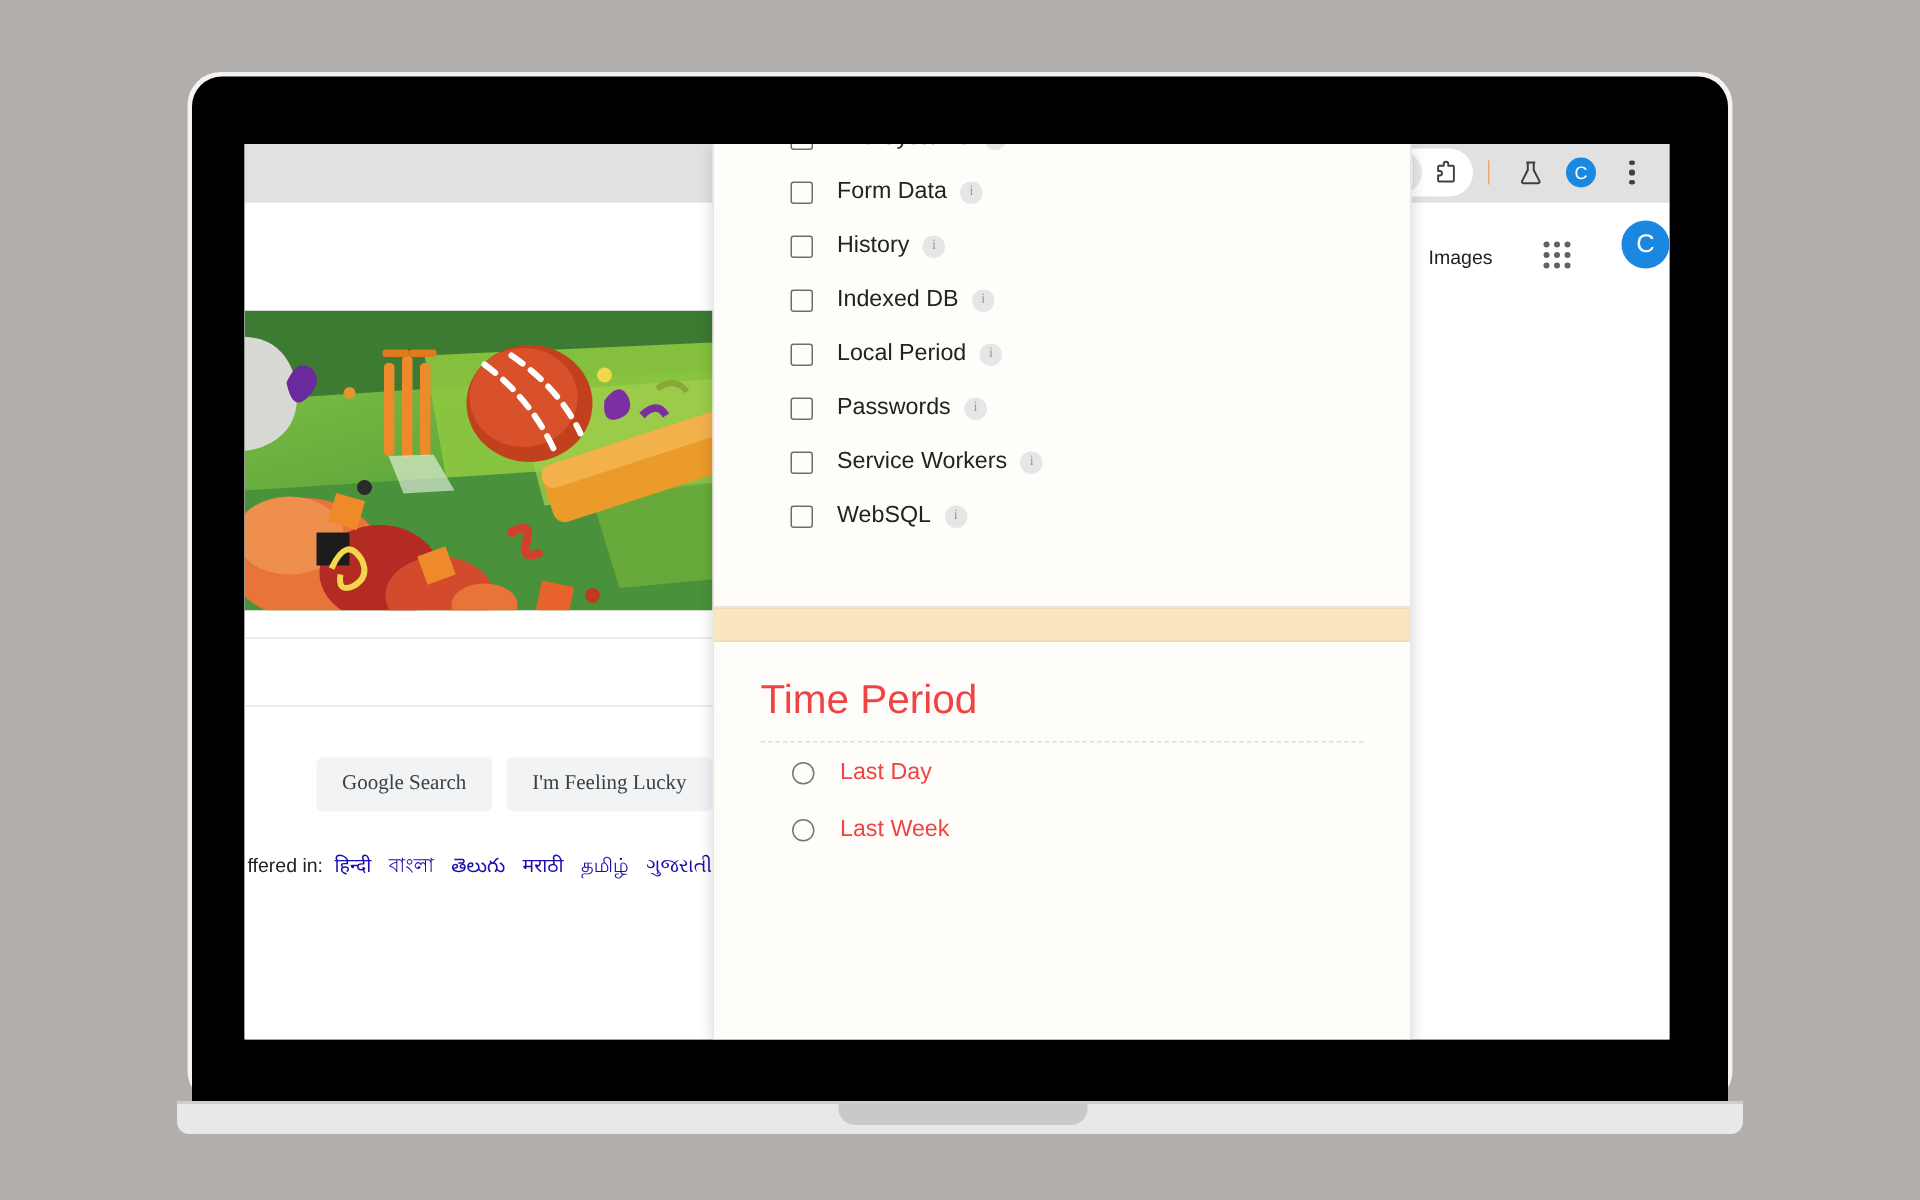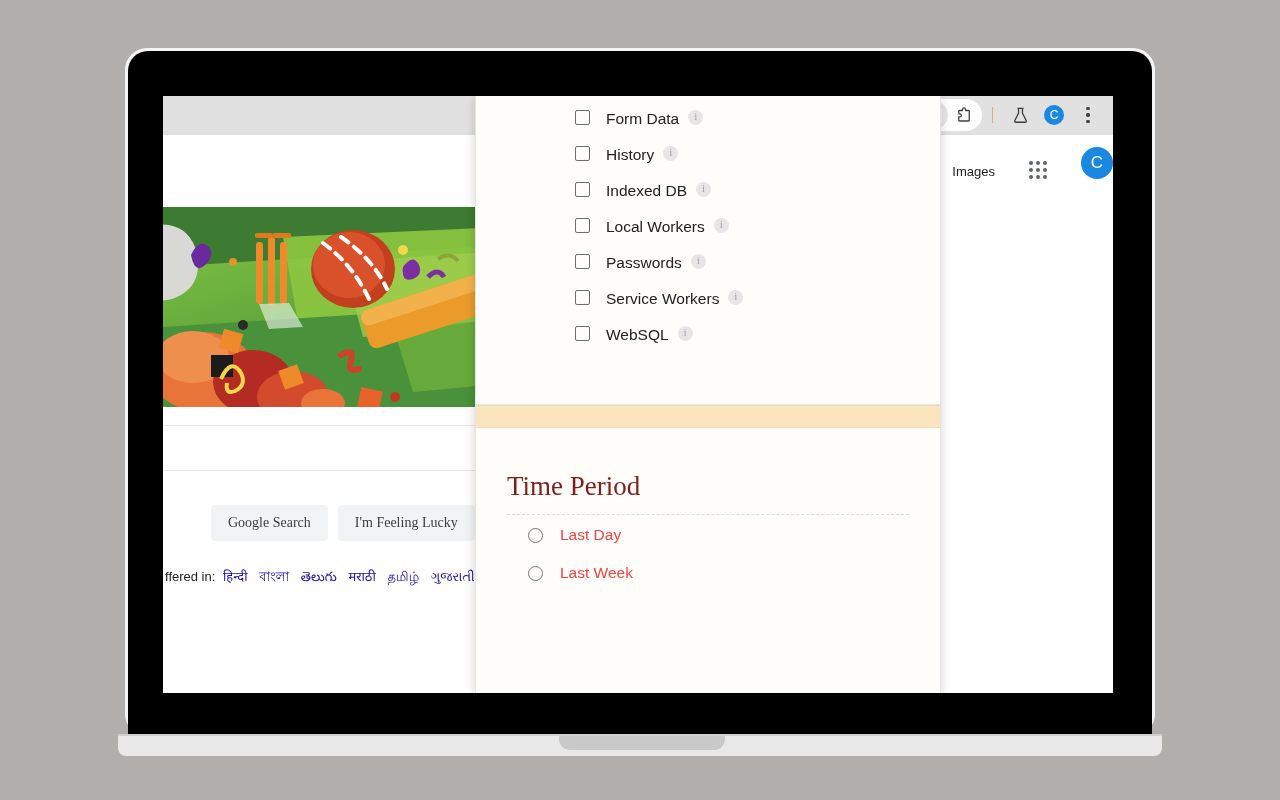--- a/index.html
+++ b/index.html
@@ -173,24 +173,23 @@
     border-right: 1px solid #e6e4e0;
     box-shadow: 0 2px 10px rgba(0,0,0,.18);
     overflow: hidden;
   }
   #cnc-scroll-top {
     position: absolute; left: 0; top: 0; right: 0;
     height: 308px; overflow: hidden;
   }
   .chk-list { padding-top: 0px; }
   .chk-row {
-    display: flex; 
+    display: flex; align-items: center;
     height: 36px;
     padding-left: 51px;
-    margin-left: 48px;
   }
   .chk-box {
     width: 15px; height: 15px;
     border: 1.6px solid #6e6e6e;
     border-radius: 2px;
     background: #fffdfa;
     flex: none;
   }
   .chk-label {
     font-size: 15.5px; color: #222;
@@ -213,24 +212,23 @@
     height: 23px;
     background: #fbe5bf;
     border-top: 1px solid #f0dbb6;
     border-bottom: 1px solid #f0dbb6;
   }
   #time-section {
     position: absolute; left: 0; right: 0; top: 333px; bottom: 0;
     background: #fffdfa;
   }
   #time-title {
-    font-size: 27px; color: #7f1d1d;
+    font-size: 27px; color: #ef4444;
     font-weight: 400;
-    padding: 42px 0 0 31px;
-    font-family: Liberation Serif, serif;
+    padding: 22px 0 0 31px;
   }
   #time-rule {
     margin: 12px 31px 0 31px;
     border-top: 1px dashed #dcdcdc;
   }
   .radio-row {
     display: flex; align-items: center;
     height: 36px;
     padding-left: 52px;
     margin-top: 2px;
@@ -448,21 +446,21 @@
               <span class="chk-label">History</span>
               <span class="info-badge">i</span>
             </div>
             <div class="chk-row">
               <span class="chk-box"></span>
               <span class="chk-label">Indexed DB</span>
               <span class="info-badge">i</span>
             </div>
             <div class="chk-row">
               <span class="chk-box"></span>
-              <span class="chk-label">Local Workers</span>
+              <span class="chk-label">Local Period</span>
               <span class="info-badge">i</span>
             </div>
             <div class="chk-row">
               <span class="chk-box"></span>
               <span class="chk-label">Passwords</span>
               <span class="info-badge">i</span>
             </div>
             <div class="chk-row">
               <span class="chk-box"></span>
               <span class="chk-label">Service Workers</span>

